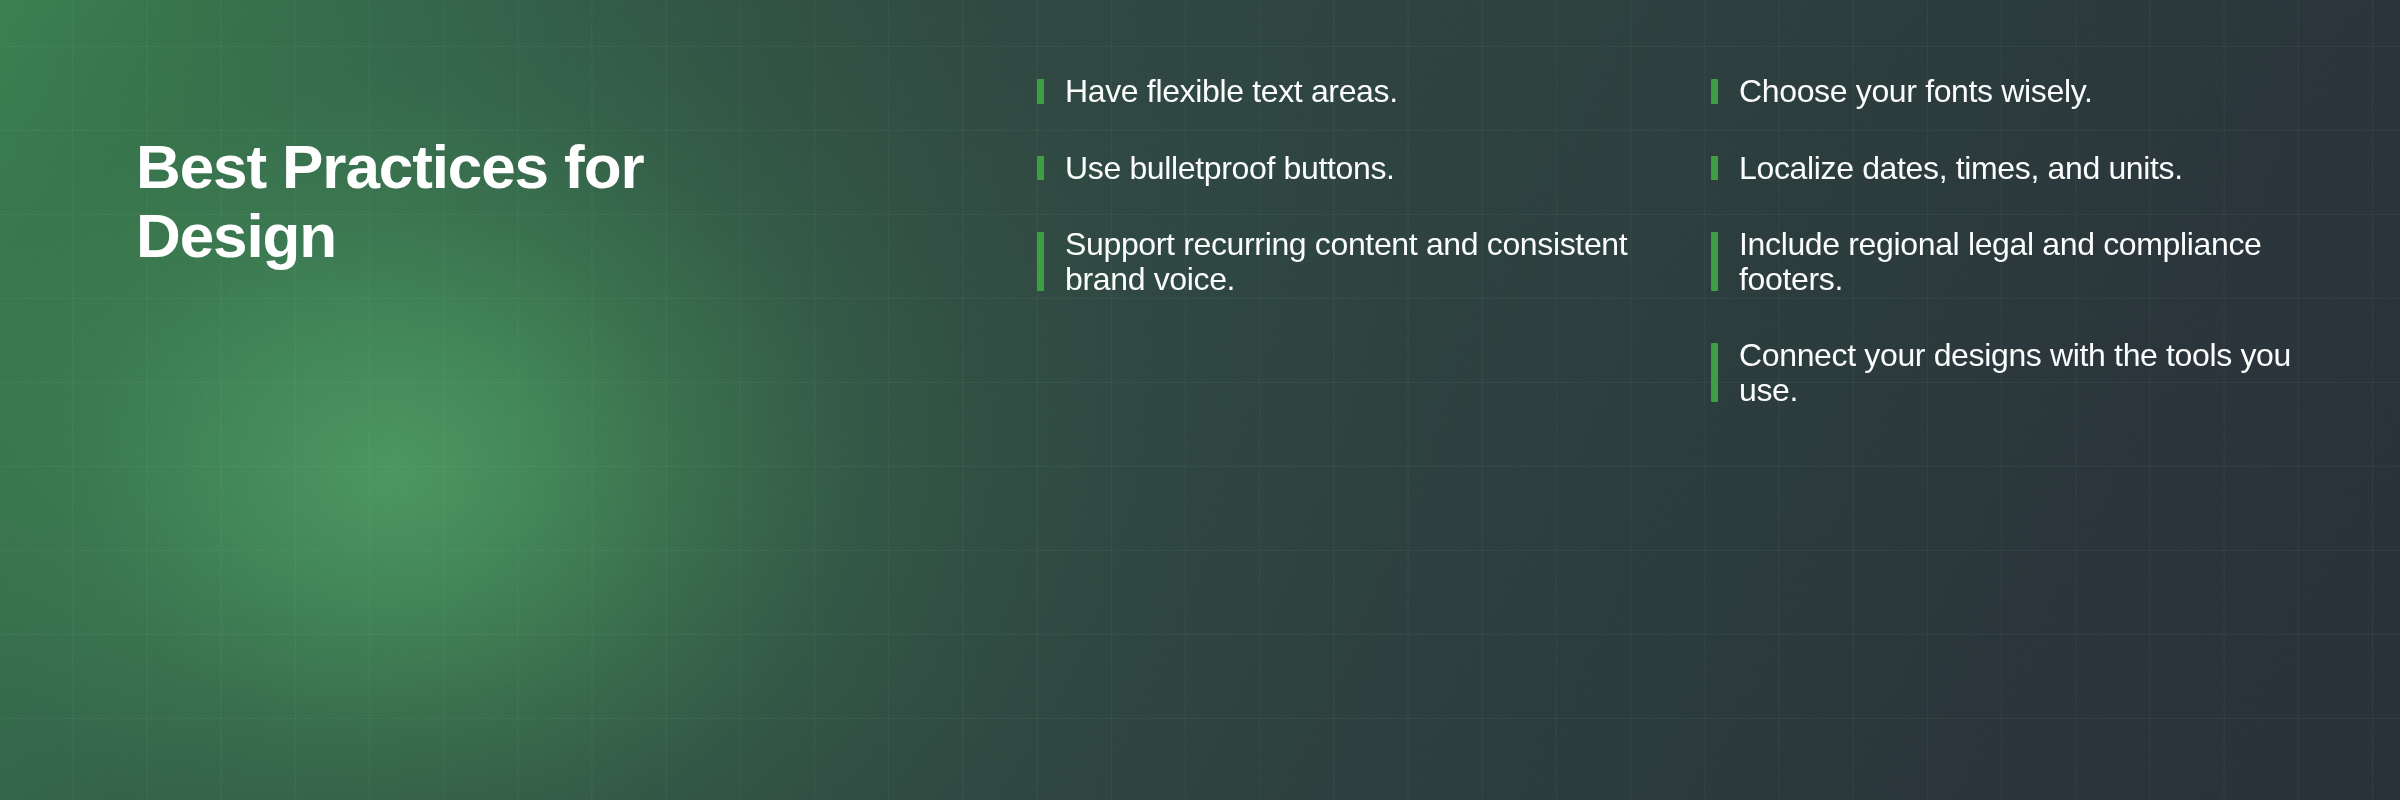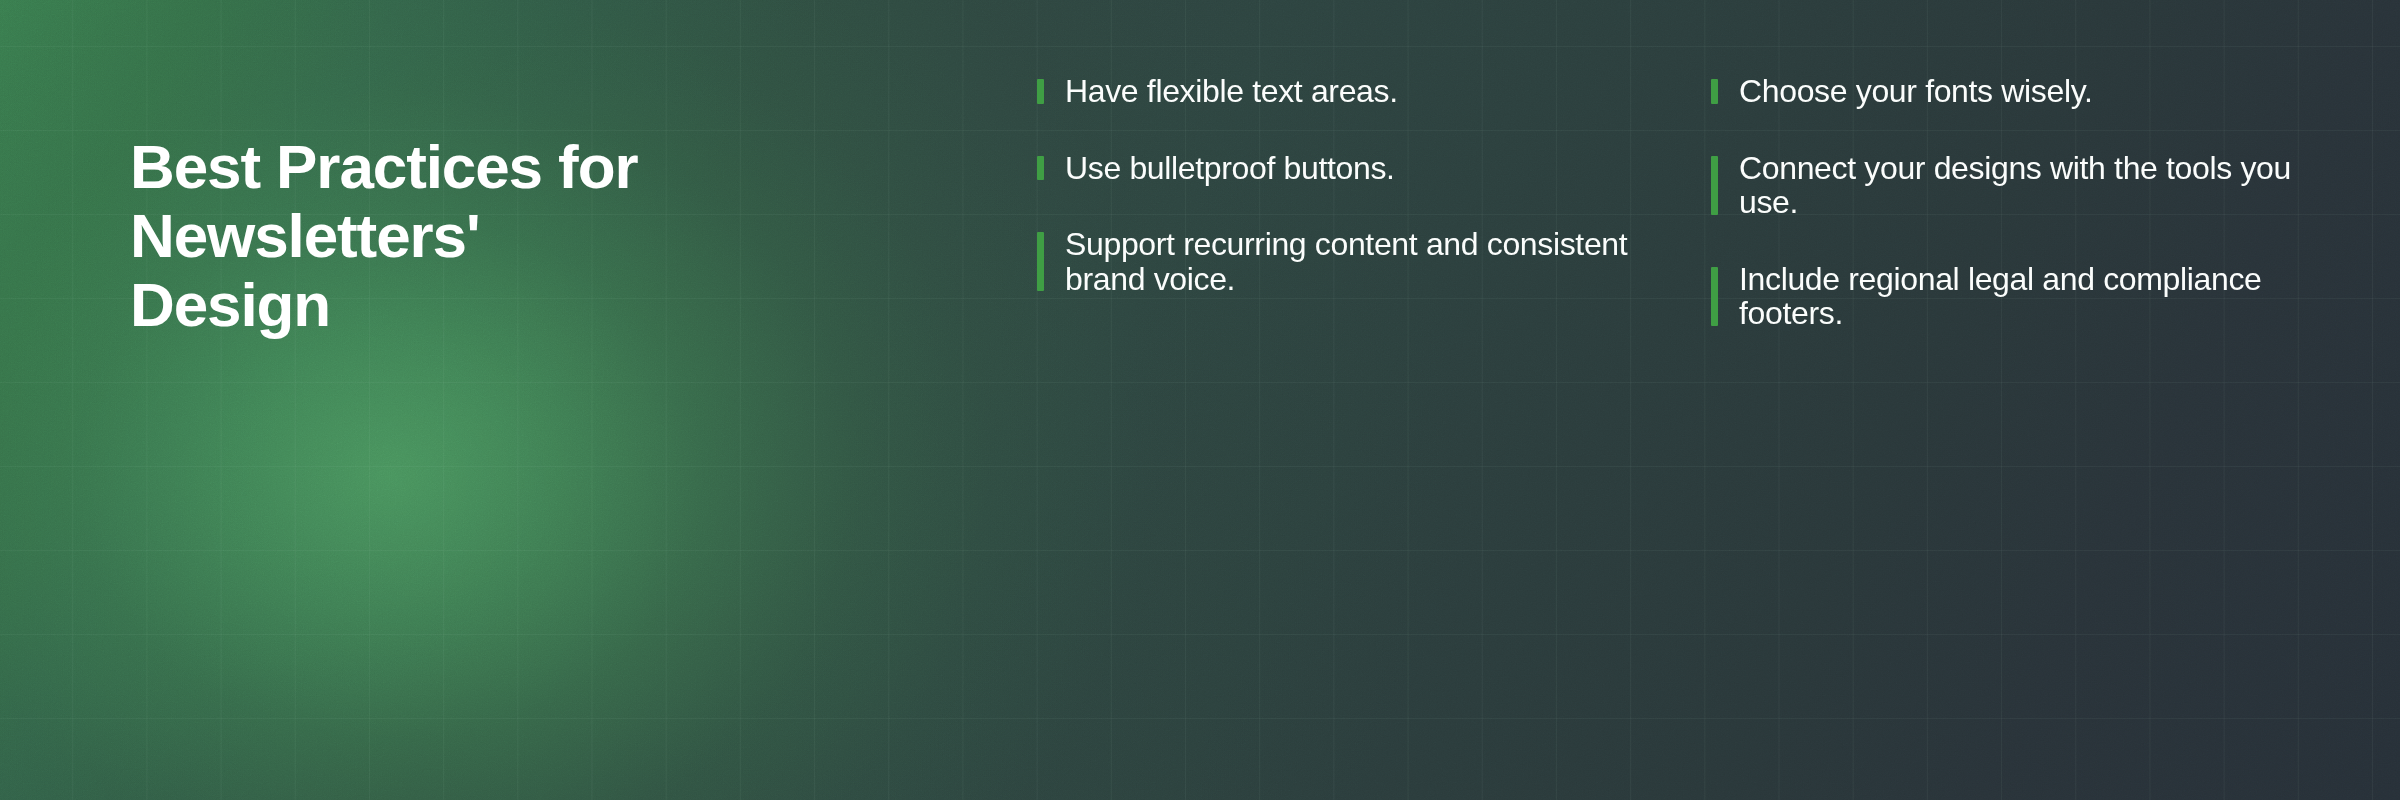--- a/index.html
+++ b/index.html
@@ -96,21 +96,21 @@
   
   .content {
     position:relative;
     z-index:5;
     width:100%; height:100%;
   }
 
   
   .title-block {
     position:absolute;
-    left:130px;
+    left:136px;
     top:132px;
     width:830px;
   }
   .title-line {
     display:block;
     font-size:62px;
     font-weight:700;
     line-height:69px;
     letter-spacing:-1.1px;
     color:#ffffff;
@@ -173,21 +173,20 @@
       <feTurbulence type="fractalNoise" baseFrequency="0.85" numOctaves="3" stitchTiles="stitch"></feTurbulence>
       <feColorMatrix type="saturate" values="0"></feColorMatrix>
     </filter>
     <rect width="100%" height="100%" filter="url(#grainFilter)" opacity="0.42"></rect>
   </svg>
 
   <div class="content">
 
     <div class="title-block">
       <span class="title-line">Best Practices for</span>
-      <span class="title-line">Newsletters'</span>
       <span class="title-line">Design</span>
     </div>
 
     <div class="col col-1">
 
       <div class="tip">
         <span class="tip-bar"></span>
         <span class="tip-text">Have flexible text areas.</span>
       </div>
 
@@ -204,27 +203,31 @@
 
     </div>
 
     <div class="col col-2">
 
       <div class="tip">
         <span class="tip-bar"></span>
         <span class="tip-text">Choose your fonts wisely.</span>
       </div>
 
+      <div class="tip">
+        <span class="tip-bar"></span>
+        <span class="tip-text">Localize dates, times, and units.</span>
+      </div>
+
+      <div class="tip">
+        <span class="tip-bar"></span>
+        <span class="tip-text">Include regional legal and compliance footers.</span>
+      </div>
 
       <div class="tip">
         <span class="tip-bar"></span>
         <span class="tip-text">Connect your designs with the tools you use.</span>
-      </div>
-
-      <div class="tip">
-        <span class="tip-bar"></span>
-        <span class="tip-text">Include regional legal and compliance footers.</span>
       </div>
 
     </div>
 
   </div>
 </div>
 
 </body></html>

